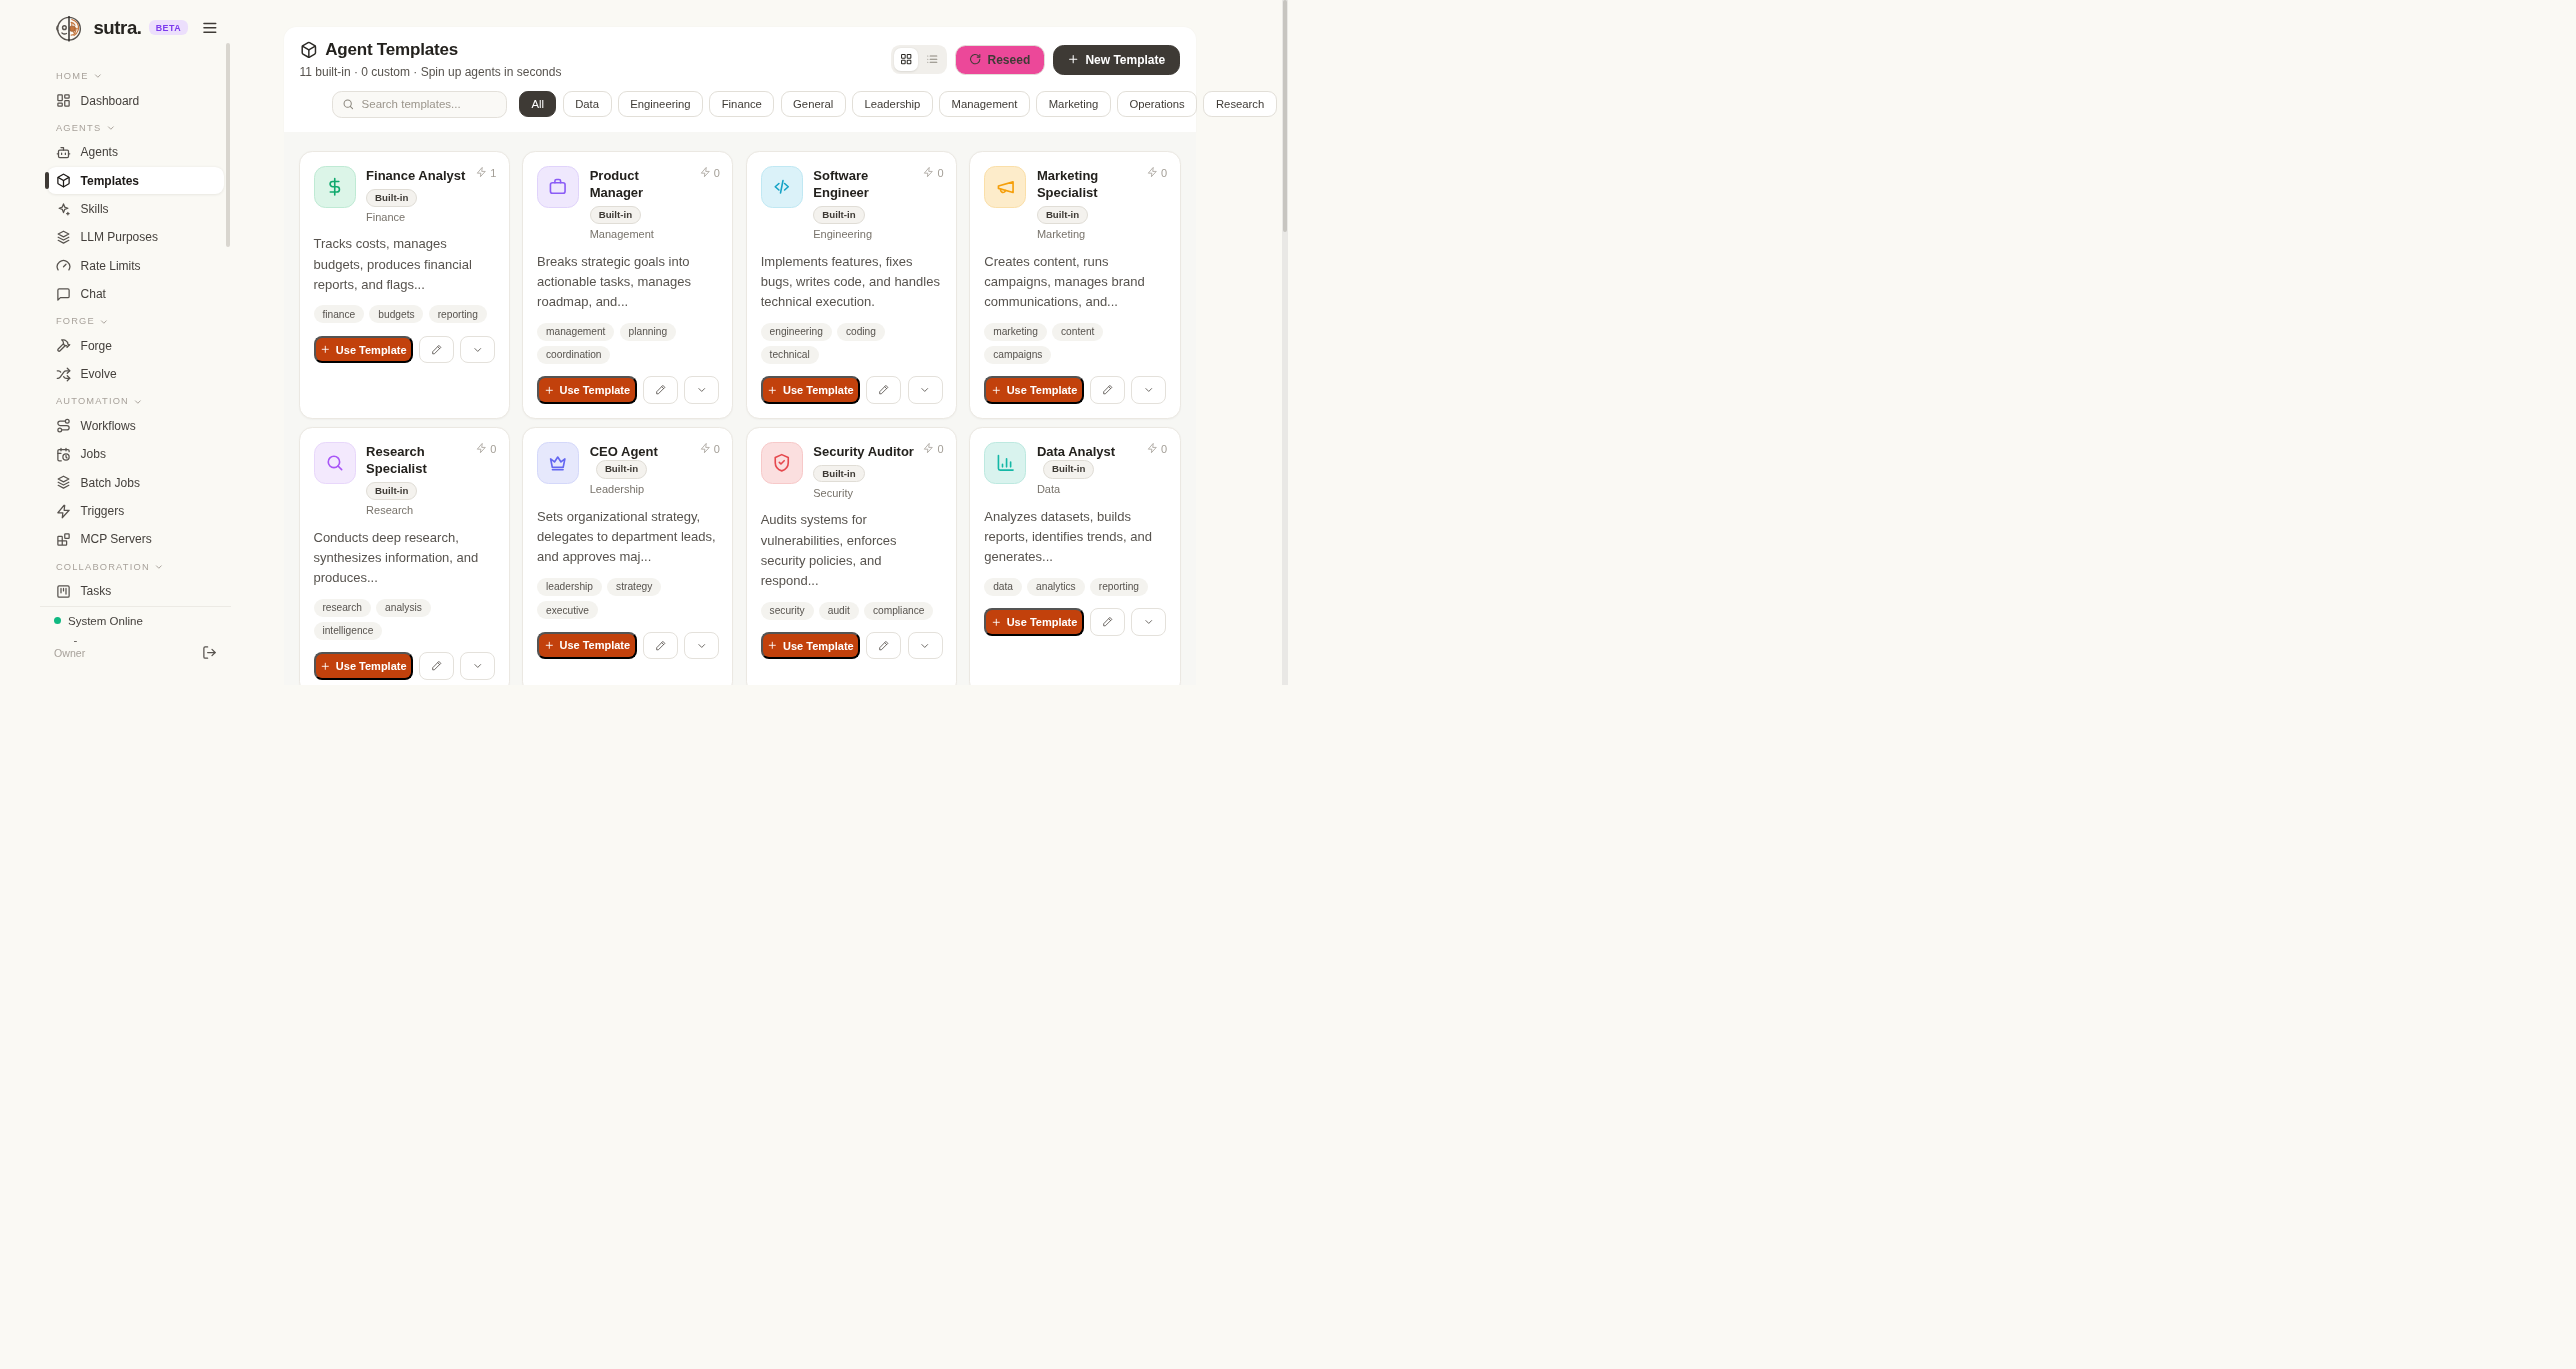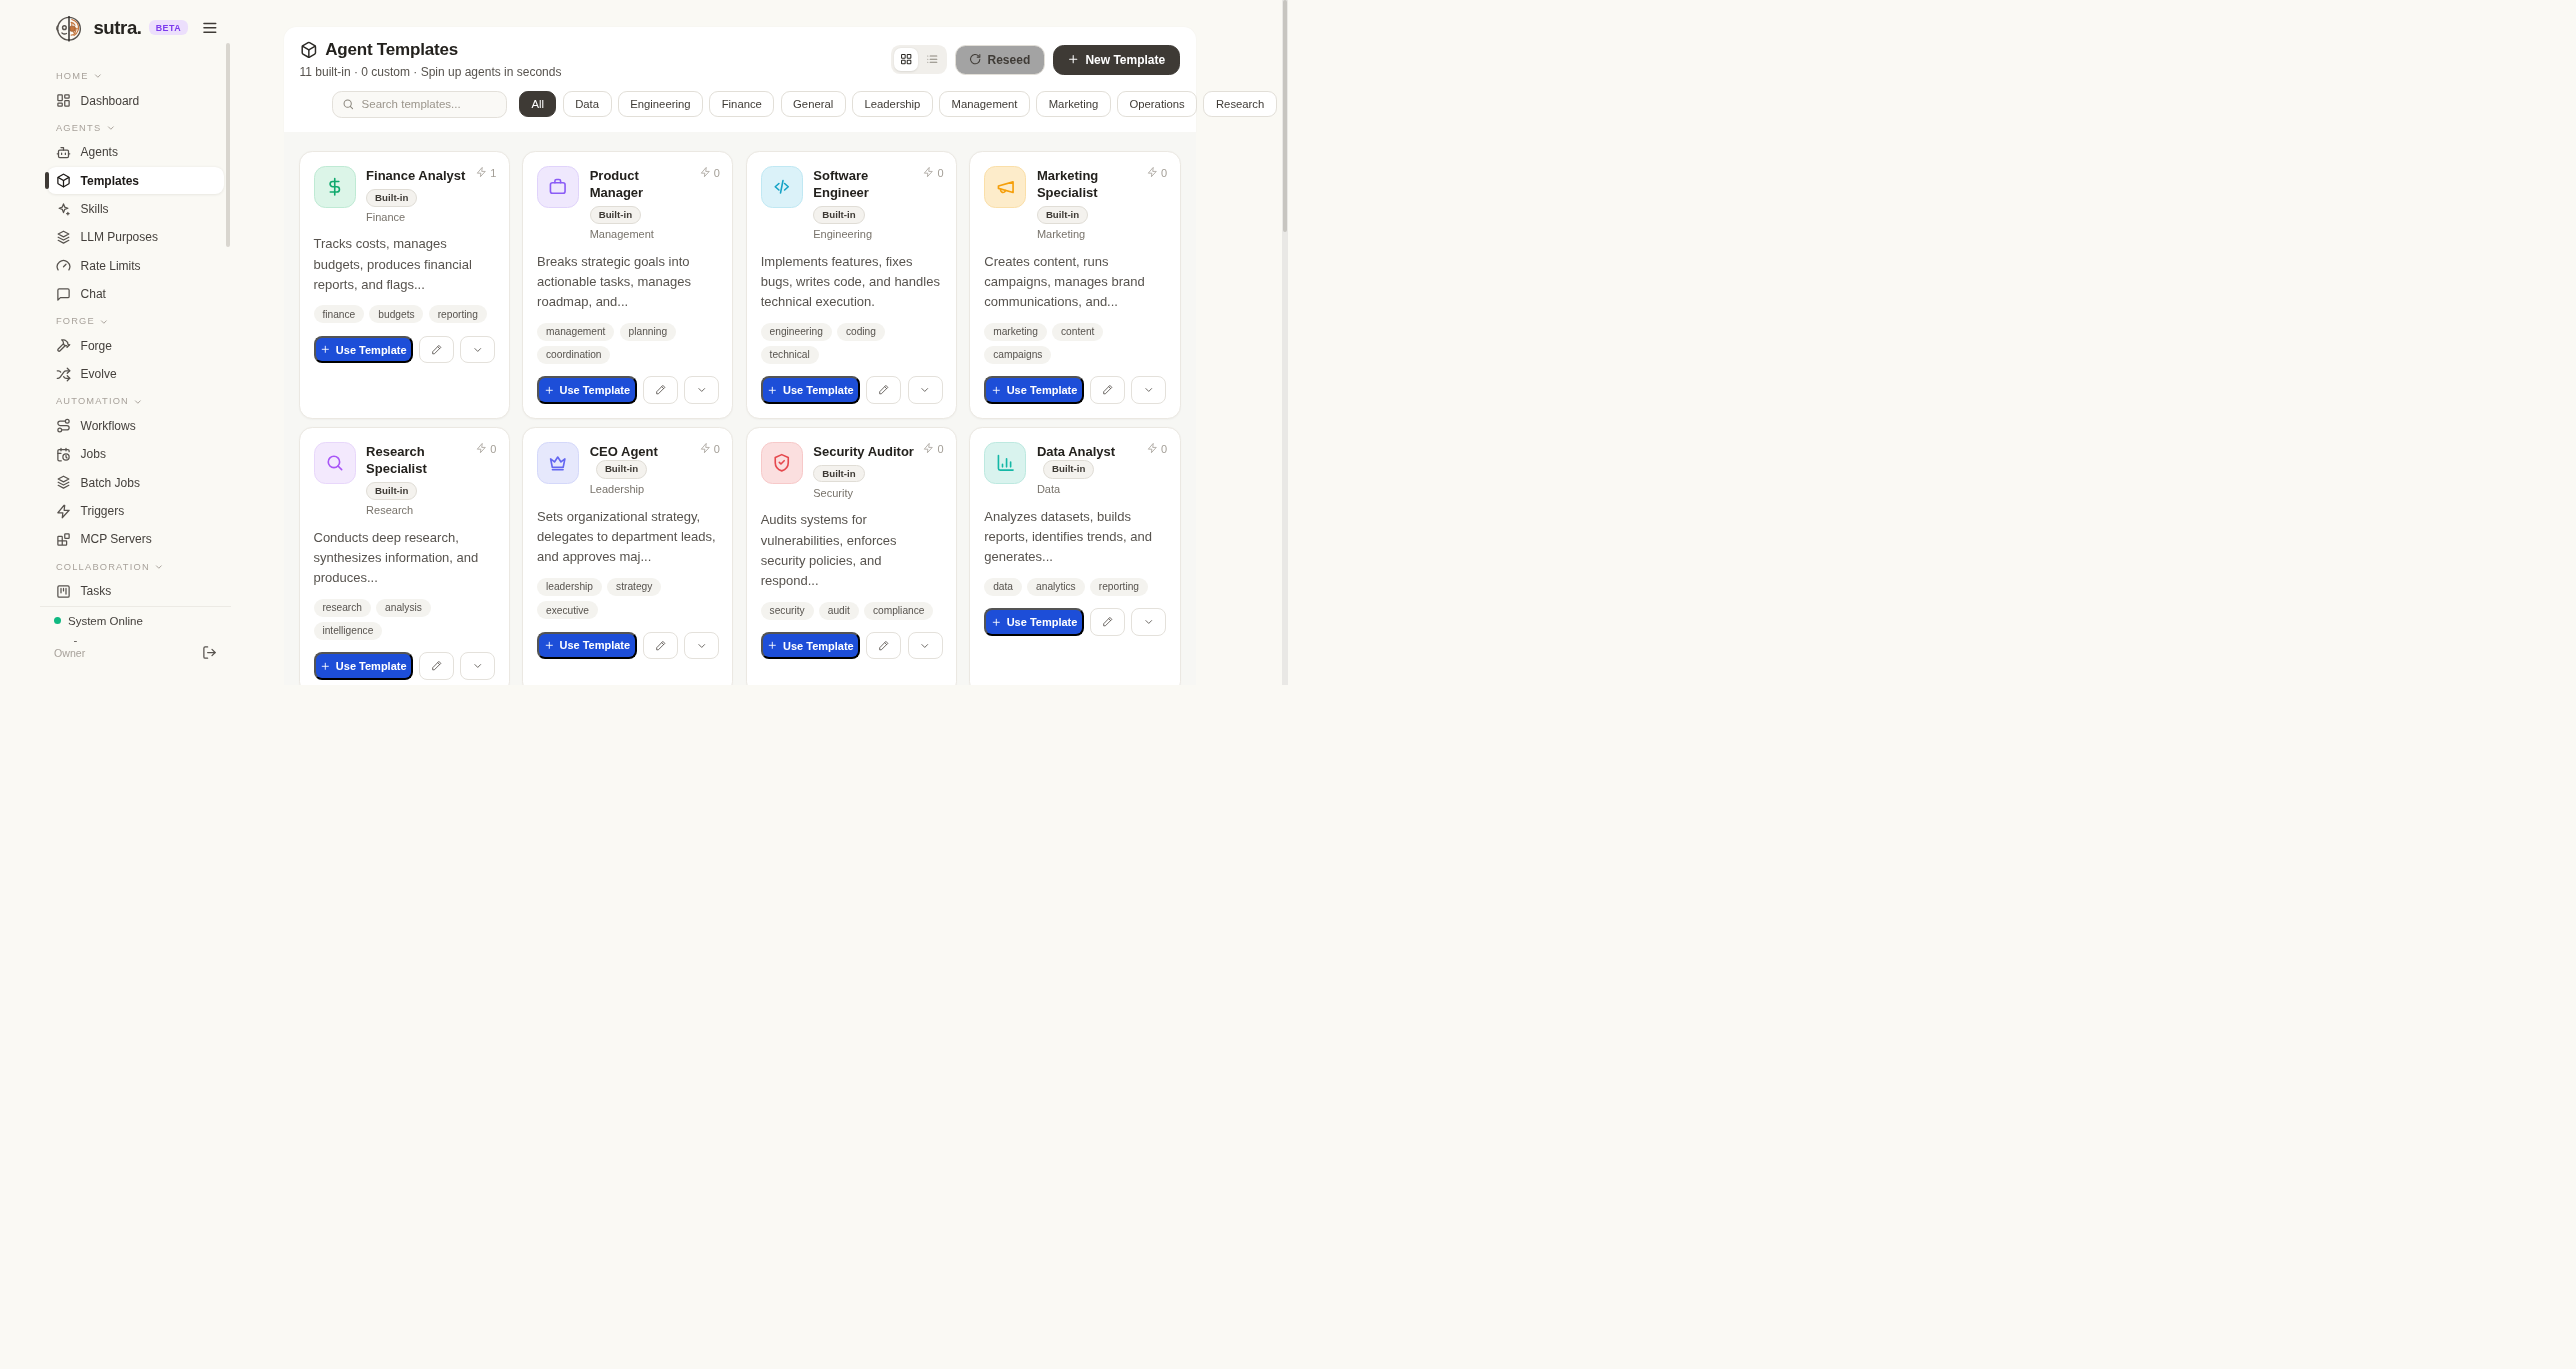--- a/index.html
+++ b/index.html
@@ -53,21 +53,21 @@
   .title-row .ticon { width:17.7px; height:17.7px; color:#2b2925; }
   .page-title { font-size:17px; font-weight:800; letter-spacing:-0.2px; color:#23211d; }
   .page-subtitle { font-size:12px; color:#57534e; margin-top:5.3px; }
   .panel-actions { margin-left:auto; display:flex; align-items:center; gap:8px; }
   .view-toggle { background:#f1efeb; border-radius:8.9px; padding:2.7px; display:flex; gap:1.8px; }
   .view-btn { width:24px; height:23px; display:flex; align-items:center; justify-content:center; border-radius:7px; color:#8b867d; cursor:pointer; }
   .view-btn.active { background:#ffffff; color:#2b2925; box-shadow:0 0.9px 1.8px rgba(30,25,15,0.10); }
   .view-btn svg { width:12.4px; height:12.4px; }
   .btn { display:flex; align-items:center; gap:6.2px; height:30px; padding:0 13.3px; border-radius:10.6px; font-size:12px; cursor:pointer; }
   .btn svg { width:12.4px; height:12.4px; }
-  .btn.ghost { background:#a3a3a3; border:0.9px solid #e2dfd8; color:#3f3b36; font-weight:600; }
+  .btn.ghost { background:#ec4899; border:0.9px solid #e2dfd8; color:#3f3b36; font-weight:600; }
   .btn.dark { background:#3e3a35; color:#ffffff; font-weight:600; border:0.9px solid #3e3a35; }
 
   .search-row { display:flex; align-items:center; margin-top:11.5px;margin-left:32px; }
   .search-box { display:flex; align-items:center; gap:7px; width:175px; height:27.5px; background:#faf9f6; border:0.9px solid #e3e0da; border-radius:9.7px; padding:0 9.7px; flex:0 0 auto; }
   .search-box svg { width:12.4px; height:12.4px; color:#8b867d; flex:0 0 auto; }
   .search-box input { border:none; outline:none; background:transparent; font-family:"Liberation Sans",sans-serif; font-size:11.5px; color:#44403c; width:100%; }
   .search-box input::placeholder { color:#9b958c; }
   .filters { display:flex; gap:6.2px; margin-left:12.4px; }
   .filter-pill { height:26px; display:flex; align-items:center; padding:0 11.5px; border-radius:8.9px; border:0.9px solid #e2dfd8; background:#ffffff; font-size:11.3px; color:#3f3b36; cursor:pointer; white-space:nowrap; }
   .filter-pill.active { background:#3e3a35; border-color:#3e3a35; color:#ffffff; }
@@ -83,21 +83,21 @@
   .card-title .inline-badge { margin-left:6.2px; }
   .badge { display:inline-block; font-size:9.7px; font-weight:600; color:#3e3a35; background:#f4f2ee; border:0.9px solid #e0ddd6; border-radius:885px; padding:2.2px 8px; vertical-align:middle; }
   .badge.mt { margin-top:5.3px; }
   .category { font-size:11px; color:#78736b; margin-top:4.4px; }
   .uses { position:absolute; top:15px; right:12.4px; display:flex; align-items:center; gap:3.5px; color:#a39e96; font-size:11px; }
   .uses svg { width:10.6px; height:10.6px; stroke-width:1.8; }
   .desc { font-size:13px; color:#57534e; line-height:1.55; margin-top:11.5px; min-height:35px; }
   .tags { display:flex; flex-wrap:wrap; gap:5.3px; margin-top:10.6px; }
   .tag { font-size:10.2px; color:#57534e; background:#f4f3ef; border-radius:885px; padding:3.5px 8.9px; }
   .card-actions { display:flex; gap:6.2px; margin-top:12.4px; }
-  .use-btn { flex:1 1 auto; height:27.5px; display:flex; align-items:center; justify-content:center; gap:5.3px; background:#1d4ed8; color:#fff; border-radius:8px; font-size:11px; font-weight:600; cursor:pointer; }
+  .use-btn { flex:1 1 auto; height:27.5px; display:flex; align-items:center; justify-content:center; gap:5.3px; background:#c2410c; color:#fff; border-radius:8px; font-size:11px; font-weight:600; cursor:pointer; }
   .use-btn svg { width:10.6px; height:10.6px; }
   .sq-btn { width:35px; height:27.5px; display:flex; align-items:center; justify-content:center; border:0.9px solid #e4e1db; border-radius:8px; background:#fff; color:#57534e; cursor:pointer; }
   .sq-btn svg { width:11.5px; height:11.5px; stroke-width:1.8; }
 
   
   .page-scrollbar { position:absolute; right:0; top:0; bottom:0; width:6.2px; background:#e9e8e5; z-index:5; }
   .page-scroll-thumb { position:absolute; top:0; left:0.9px; width:4.4px; height:232px; border-radius:2.7px; background:#c7c5c0; }
 </style>
 </head>
 <body>

